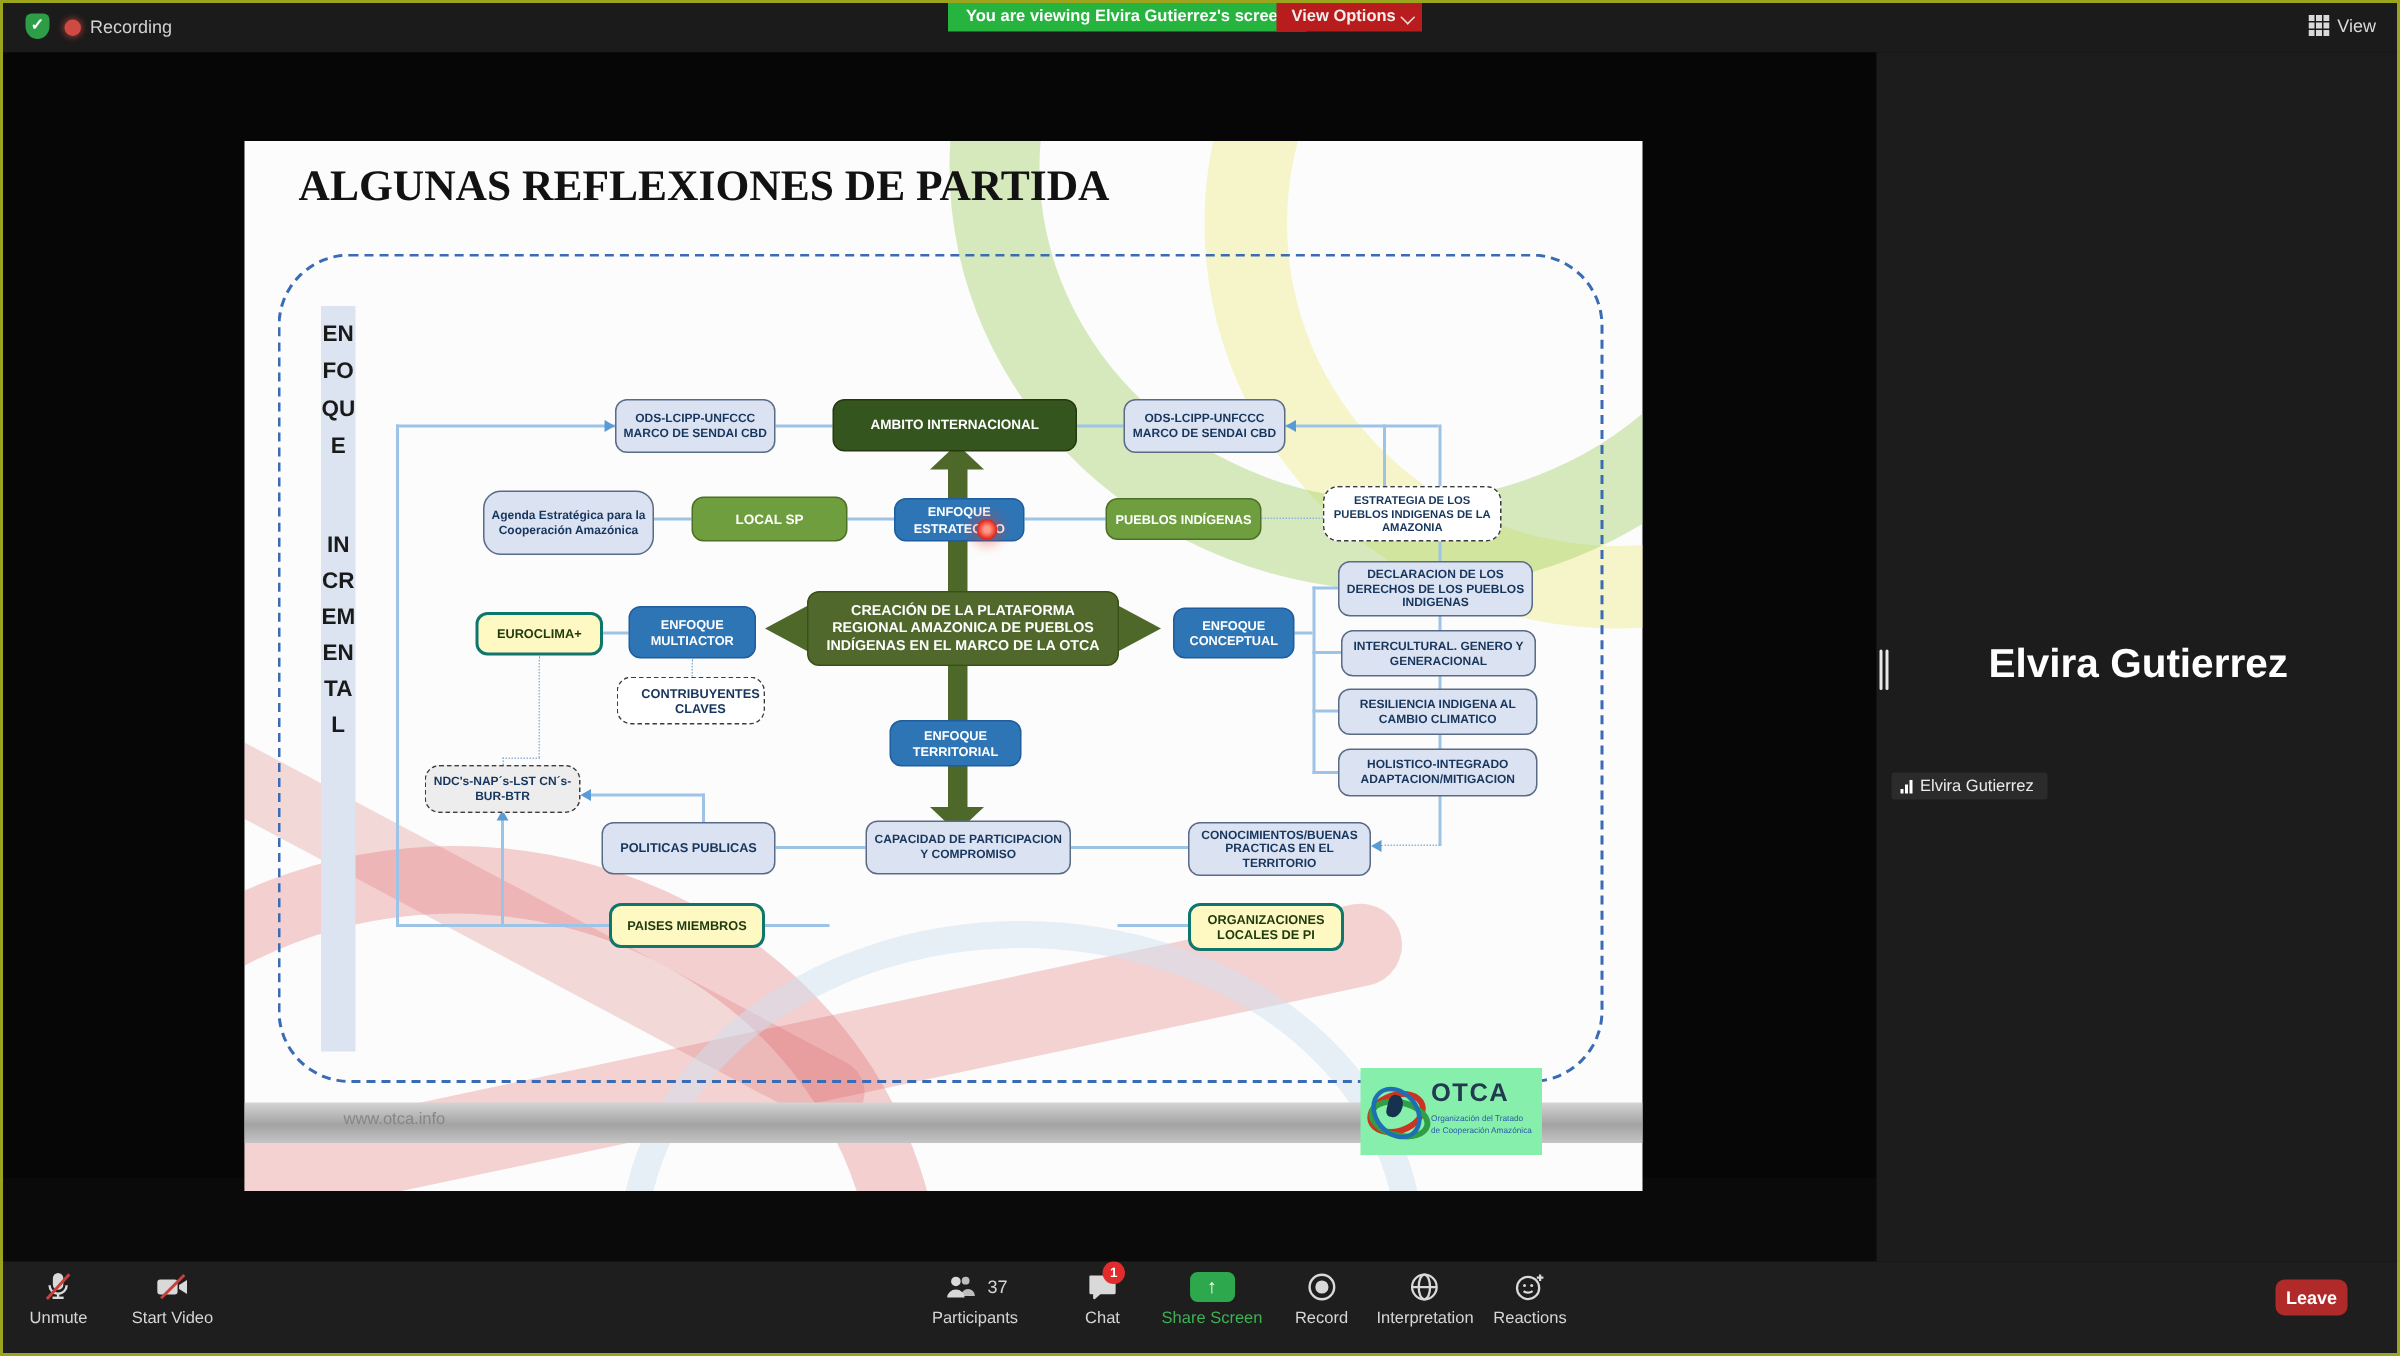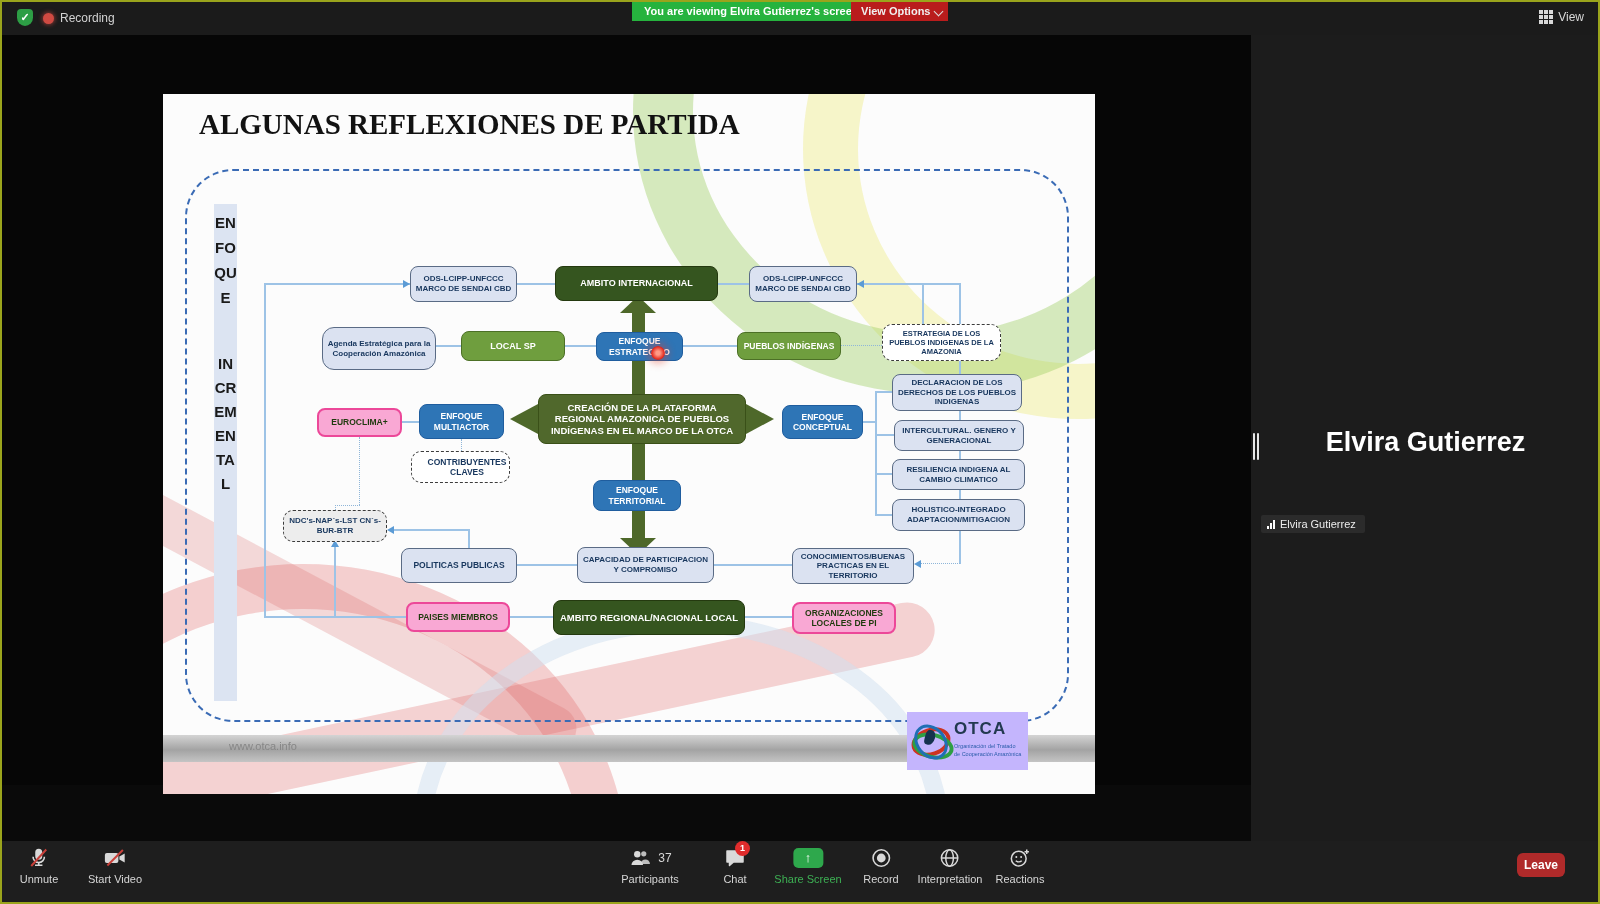--- a/index.html
+++ b/index.html
@@ -50,21 +50,21 @@
 
   
   .deco{position:absolute;z-index:0;border-radius:50%;}
 
   
   .bx{position:absolute;display:flex;align-items:center;justify-content:center;text-align:center;
       font-weight:bold;border-radius:8px;line-height:1.2;padding:1px 3px;box-sizing:border-box;z-index:2;}
   .lav{background:#dbe2f1;border:1.5px solid #5a6b85;color:#17365d;font-size:8px;}
   .dgreen{background:#35551f;border:1.5px solid #24390f;color:#fff;font-size:9px;}
   .mgreen{background:#6f9e3e;border:1.5px solid #4c7026;color:#fff;font-size:8.5px;}
-  .lgreen{background:#f9a8d4;border:2px solid #ec4899;color:#1f3a0e;font-size:8.5px;}
+  .lgreen{background:#fef9c3;border:2px solid #0f766e;color:#1f3a0e;font-size:8.5px;}
   .blue{background:#2e75b6;border:1.5px solid #1f5d9e;color:#fff;font-size:8.5px;}
   .dashbx{background:#fff;border:1.6px dashed #3c3c3c;color:#17365d;font-size:7.5px;border-radius:10px;}
 
   
   .ln{position:absolute;background:#9dc3e6;z-index:0;}
   .dot-h{position:absolute;border-top:1.5px dotted #8fb6d9;z-index:0;}
   .dot-v{position:absolute;border-left:1.5px dotted #8fb6d9;z-index:0;}
   .ar{position:absolute;width:0;height:0;z-index:0;}
   .ar-r{border-top:4px solid transparent;border-bottom:4px solid transparent;border-left:7px solid #5b9bd5;}
   .ar-l{border-top:4px solid transparent;border-bottom:4px solid transparent;border-right:7px solid #5b9bd5;}
@@ -73,21 +73,21 @@
   .gtri{position:absolute;width:0;height:0;z-index:1;}
 
   #laser{position:absolute;left:488px;top:252px;width:14px;height:14px;border-radius:50%;z-index:5;
          background:radial-gradient(circle,#ff9a86 20%,#e2261a 65%,rgba(226,38,26,.25) 80%);
          box-shadow:0 0 7px 4px rgba(230,60,40,.35);}
 
   
   #footer-bar{position:absolute;left:0;top:641px;width:932px;height:27px;z-index:1;
               background:linear-gradient(180deg,#d4d4d4,#a3a3a3 55%,#c4c4c4);}
   #footer-url{position:absolute;left:66px;top:646px;font-size:11px;color:#868686;z-index:2;}
-  #logo-box{position:absolute;left:744px;top:618px;width:121px;height:58px;background:#c4b5fd;z-index:2;}
+  #logo-box{position:absolute;left:744px;top:618px;width:121px;height:58px;background:#86efac;z-index:2;}
   #logo-text{position:absolute;left:47px;top:7px;font-size:17px;font-weight:bold;color:#22394f;letter-spacing:1px;}
   .logo-sub{position:absolute;left:47px;font-size:5.5px;color:#2a5caa;}
   .ring{position:absolute;border-radius:50%;}
   #sa-blob{position:absolute;left:16px;top:14px;width:10px;height:15px;background:#16324f;
            border-radius:45% 55% 65% 35%;transform:rotate(14deg);}
 
   
   #toolbar{position:absolute;left:0;top:839px;width:100%;height:63px;background:#1e1e1e;}
   .titem{position:absolute;top:5px;transform:translateX(-50%);display:flex;flex-direction:column;
          align-items:center;gap:3px;font-size:11px;color:#d6d6d6;cursor:pointer;}
@@ -217,21 +217,20 @@
       <div class="bx lav" style="left:731px;top:326px;width:130px;height:31px;">INTERCULTURAL. GENERO Y GENERACIONAL</div>
       <div class="bx lav" style="left:729px;top:365px;width:133px;height:31px;">RESILIENCIA INDIGENA AL CAMBIO CLIMATICO</div>
       <div class="bx lav" style="left:729px;top:405px;width:133px;height:32px;">HOLISTICO-INTEGRADO ADAPTACION/MITIGACION</div>
       <div class="bx dashbx" style="left:248px;top:357px;width:99px;height:32px;font-size:8.5px;padding-left:16px;">CONTRIBUYENTES CLAVES</div>
       <div class="bx blue" style="left:430px;top:386px;width:88px;height:31px;">ENFOQUE TERRITORIAL</div>
       <div class="bx dashbx" style="left:120px;top:416px;width:104px;height:32px;background:#ededed;font-size:8px;color:#17365d;">NDC's-NAP´s-LST CN´s-BUR-BTR</div>
       <div class="bx lav" style="left:238px;top:454px;width:116px;height:35px;font-size:8.5px;">POLITICAS PUBLICAS</div>
       <div class="bx lav" style="left:414px;top:453px;width:137px;height:36px;">CAPACIDAD DE PARTICIPACION Y COMPROMISO</div>
       <div class="bx lav" style="left:629px;top:454px;width:122px;height:36px;">CONOCIMIENTOS/BUENAS PRACTICAS EN EL TERRITORIO</div>
       <div class="bx lgreen" style="left:243px;top:508px;width:104px;height:30px;">PAISES MIEMBROS</div>
-      <div class="bx dgreen" style="left:390px;top:506px;width:192px;height:35px;font-size:9.5px;">AMBITO REGIONAL/NACIONAL LOCAL</div>
       <div class="bx lgreen" style="left:629px;top:508px;width:104px;height:32px;">ORGANIZACIONES LOCALES DE PI</div>
 
       <div id="laser"></div>
 
       <div id="footer-bar"></div>
       <div id="footer-url">www.otca.info</div>
       <div id="logo-box">
         <div style="position:absolute;left:2px;top:4px;width:42px;height:48px;">
           <div class="ring" style="left:2px;top:12px;width:32px;height:20px;border:4px solid #cc3322;transform:rotate(-18deg);"></div>
           <div class="ring" style="left:3px;top:17px;width:34px;height:18px;border:4px solid #2f9e44;transform:rotate(14deg);"></div>

